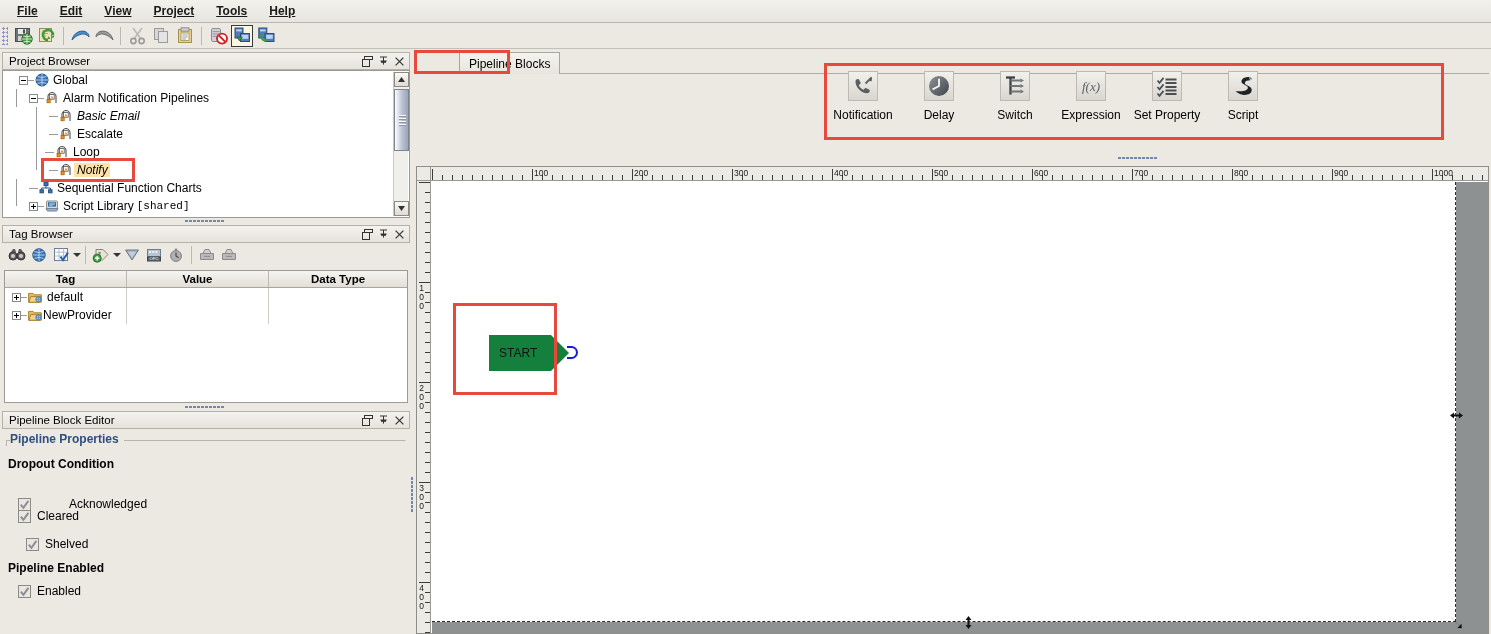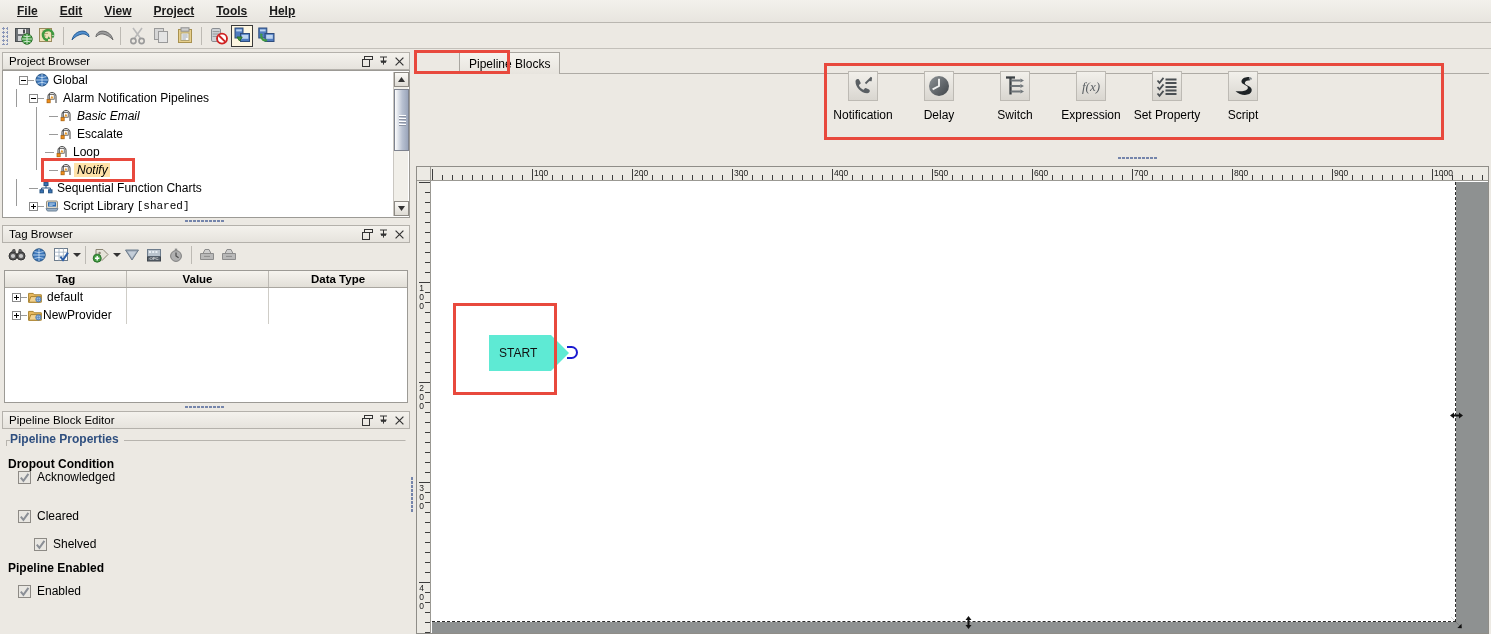--- a/index.html
+++ b/index.html
@@ -185,21 +185,21 @@
   .rlabel { position: absolute; font-size: 8.5px; color: #1a1a1a;
      font-family: "Liberation Sans", sans-serif; line-height: 8px; }
   .rlabel.vert { width: 7px; text-align: center; }
   .canvas { position: absolute; left: 15px; top: 15px; right: 0; bottom: 0;
      background: #fff; overflow: hidden; }
   .page-area { position: absolute; left: 0; top: 0; width: 1024px; height: 440px;
      background: #fff; border-right: 1px dashed #2b2b2b; border-bottom: 1px dashed #2b2b2b; }
   .outside { position: absolute; background: #8e9191; }
 
   .startblock { position: absolute; left: 57px; top: 153px; width: 80px; height: 36px; }
-  .startblock .shape { width: 80px; height: 36px; background: #5eead4;
+  .startblock .shape { width: 80px; height: 36px; background: #15803d;
      clip-path: polygon(0 0, 62px 0, 80px 18px, 62px 36px, 0 36px);
      display: flex; align-items: center; }
   .startblock .txt { font-size: 12px; color: #111; padding-left: 10px; }
   .startblock .pin { position: absolute; right: -9px; top: 11px; width: 11px; height: 13px;
      border: 2px solid #1a1ad0; border-left: none; border-radius: 0 8px 8px 0; }
 
   .resize-h { position: absolute; width: 13px; height: 13px; }
   .resize-v { position: absolute; width: 13px; height: 13px; }
 </style>
 </head>
@@ -627,39 +627,39 @@
           </svg>
       </span>
     </div>
 
     <div class="pbe-body">
       <div class="group-line"></div>
       <div class="group-title">Pipeline Properties</div>
 
       <div class="sec-label" style="position:absolute; left:6px; top:28px;">Dropout Condition</div>
 
-      <div class="cbrow" style="position:absolute; left:16px; top:41px;">
+      <div class="cbrow" style="position:absolute; left:16px; top:68px;gap:32px;">
         <span class="cbox">
           <svg width="11" height="11" viewBox="0 0 11 11">
               <path d="M1.8 5.6l2.6 3.2L9.4 1.8" fill="none" stroke="#8b8f96" stroke-width="2"></path>
             </svg>
         </span>
         <span style="padding-left:6px">Acknowledged</span>
       </div>
 
       <div class="cbrow" style="position:absolute; left:16px; top:80px;">
         <span class="cbox">
           <svg width="11" height="11" viewBox="0 0 11 11">
               <path d="M1.8 5.6l2.6 3.2L9.4 1.8" fill="none" stroke="#8b8f96" stroke-width="2"></path>
             </svg>
         </span>
         <span style="padding-left:6px">Cleared</span>
       </div>
 
-      <div class="cbrow" style="position:absolute; left:32px; top:108px;align-items:center;">
+      <div class="cbrow" style="position:absolute; left:24px; top:108px;align-items:center;">
         <span class="cbox">
           <svg width="11" height="11" viewBox="0 0 11 11">
               <path d="M1.8 5.6l2.6 3.2L9.4 1.8" fill="none" stroke="#8b8f96" stroke-width="2"></path>
             </svg>
         </span>
         <span style="padding-left:6px">Shelved</span>
       </div>
 
       <div class="sec-label" style="position:absolute; left:6px; top:132px;">Pipeline Enabled</div>
 

